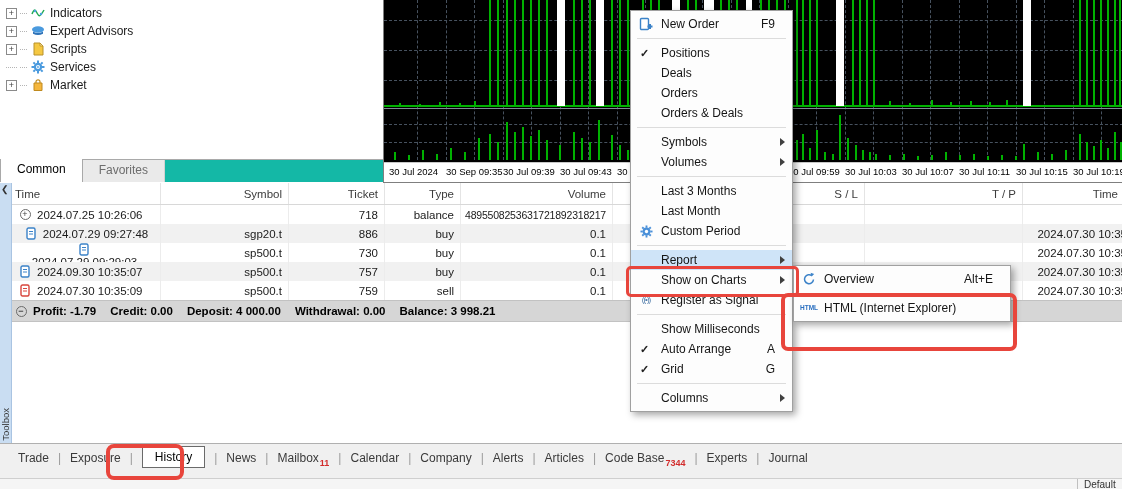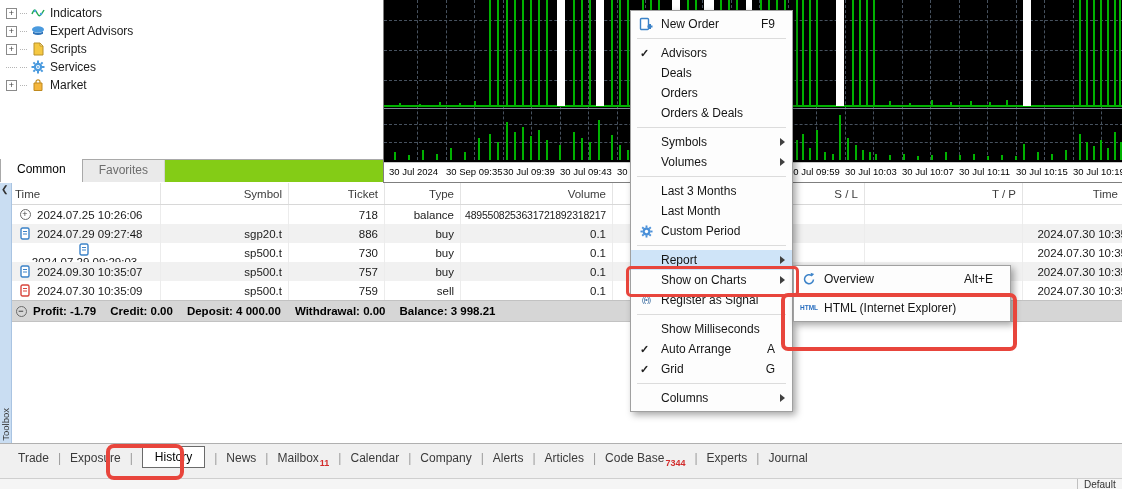--- a/index.html
+++ b/index.html
@@ -11,21 +11,21 @@
   
   .navigator{position:absolute;left:0;top:0;width:384px;height:182px;background:#fff;}
   .nav-tree{position:absolute;left:4px;top:4px;right:2px;}
   .tree-row{display:flex;align-items:center;height:18px;font-size:12px;cursor:default;}
   .expand-box{width:9px;height:9px;border:1px solid #8a8a8a;background:#fff;display:inline-flex;
     align-items:center;justify-content:center;font-size:9px;line-height:7px;color:#444;margin:0 3px 0 2px;flex:0 0 auto;}
   .expand-spacer{width:11px;margin:0 3px 0 2px;flex:0 0 auto;border-top:1px dotted #b5b5b5;height:0;}
   .tree-dots{width:7px;height:0;border-top:1px dotted #b5b5b5;flex:0 0 auto;}
   .tree-icon{width:16px;height:14px;margin:0 4px 0 3px;display:inline-flex;align-items:center;justify-content:center;flex:0 0 auto;}
   .tree-label{white-space:nowrap;}
-  .nav-tabs{position:absolute;left:0;bottom:0;width:100%;height:22px;background:#84cc16;border-top:1px solid #a9a9a9;display:flex;align-items:stretch;}
+  .nav-tabs{position:absolute;left:0;bottom:0;width:100%;height:22px;background:#14b8a6;border-top:1px solid #a9a9a9;display:flex;align-items:stretch;}
   .nav-tab{font-size:12px;padding:3px 16px 0 16px;color:#6d6d6d;background:#eaeaea;border-right:1px solid #d2d2d2;}
   .nav-tab.active{background:#ffffff;color:#000;border:1px solid #a9a9a9;border-top:none;margin-top:-1px;border-bottom:none;}
   
   .chart{position:absolute;left:383px;top:0;width:739px;height:182px;background:#000;border-left:1px solid #7f7f7f;border-bottom:1px solid #7f7f7f;z-index:10;}
   .chart-plot{position:absolute;left:0;top:0;width:739px;height:162px;overflow:hidden;}
   .gridv{position:absolute;top:0;height:160px;width:0;border-left:1px dashed #47525f;}
   .gridh{position:absolute;left:0;width:739px;height:0;border-top:1px dashed #47525f;}
   .pbar{position:absolute;}
   .baseline{position:absolute;left:0;width:739px;height:2px;background:#00b200;}
   .pane-divider{position:absolute;left:0;width:739px;height:1px;background:#808a98;}
@@ -376,21 +376,21 @@
         <span></span>
       </div>
       <div class="h-cell" style="width: 158px;">
         <span></span>
       </div>
       <div class="h-cell lastcol" style="width: 110px;">
         <span></span>
       </div>
     </div>
     <div class="h-row" style="background: rgb(241, 241, 241);">
-      <div class="h-cell left" style="width: 150px;">
+      <div class="h-cell left" style="width: 150px; justify-content: center;">
         <span class="row-icon">
           <span style="display: inline-flex; align-items: center; justify-content: center;">
             <svg width="10" height="13" viewBox="0 0 10 13">
               <rect x="1" y="1" width="8" height="11" rx="1.5" fill="#fff" stroke="#3b82c8" stroke-width="1.4"></rect>
               <line x1="3" y1="4.5" x2="7" y2="4.5" stroke="#3b82c8"></line>
               <line x1="3" y1="7" x2="7" y2="7" stroke="#3b82c8"></line>
             </svg>
           </span>
         </span>
         <span>2024.07.29 09:27:48</span>
@@ -538,21 +538,21 @@
     <div class="menu-item"><span class="mi-icon">
         <span style="display: inline-flex; align-items: center; justify-content: center;">
           <svg width="15" height="14" viewBox="0 0 15 14">
             <rect x="1.5" y="1.5" width="8" height="11" rx="1" fill="#fff" stroke="#3b82c8" stroke-width="1.4"></rect>
             <line x1="8.5" y1="9.5" x2="13.5" y2="9.5" stroke="#3b82c8" stroke-width="2"></line>
             <line x1="11" y1="7" x2="11" y2="12" stroke="#3b82c8" stroke-width="2"></line>
           </svg>
         </span>
       </span><span>New Order</span><span class="mi-shortcut">F9</span></div>
     <div class="menu-sep"></div>
-    <div class="menu-item"><span class="mi-check">✓</span><span>Advisors</span></div>
+    <div class="menu-item"><span class="mi-check">✓</span><span>Positions</span></div>
     <div class="menu-item"><span>Deals</span></div>
     <div class="menu-item"><span>Orders</span></div>
     <div class="menu-item"><span>Orders &amp; Deals</span></div>
     <div class="menu-sep"></div>
     <div class="menu-item"><span>Symbols</span><span class="mi-arrow"></span></div>
     <div class="menu-item"><span>Volumes</span><span class="mi-arrow"></span></div>
     <div class="menu-sep"></div>
     <div class="menu-item"><span>Last 3 Months</span></div>
     <div class="menu-item"><span>Last Month</span></div>
     <div class="menu-item"><span class="mi-icon">

